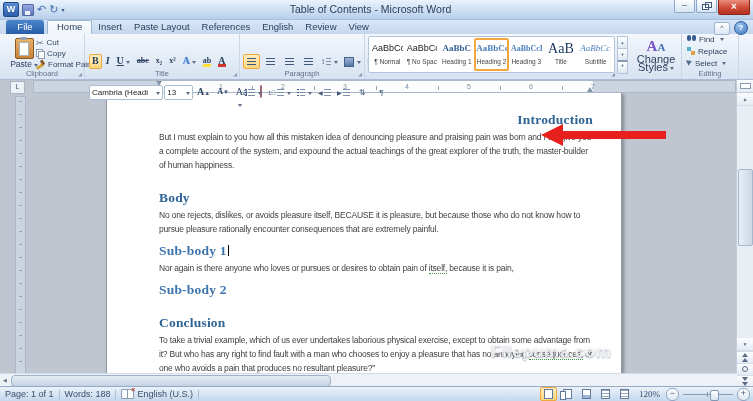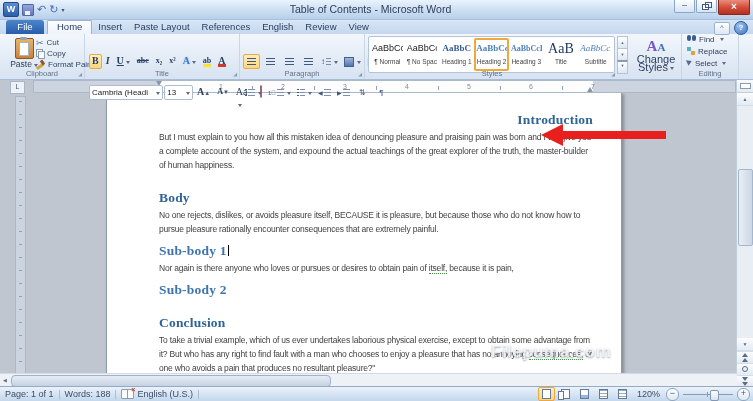--- a/index.html
+++ b/index.html
@@ -175,21 +175,21 @@
   .ssep{width:1px;height:9px;background:#aebdd0;}
   .book{width:11px;height:8px;background:#fdfdfd;border:1px solid #8b9bb0;border-radius:1px;position:relative;}
   .book::before{content:"";position:absolute;left:5px;top:0;bottom:0;width:1px;background:#8b9bb0;}
   .book::after{content:"×";position:absolute;right:-2px;top:-4px;color:#c23a2a;font-size:7px;font-weight:bold;}
   .sright{margin-left:auto;display:flex;align-items:center;gap:2px;padding-right:3px;}
   .vb{width:15px;height:12px;border:1px solid transparent;border-radius:2px;display:flex;align-items:center;justify-content:center;}
   .pg{width:7px;height:8px;background:#fff;border:1px solid #64789a;position:relative;}
   .pg.two::after{content:"";position:absolute;left:-4px;top:1px;width:4px;height:7px;background:#fff;border:1px solid #64789a;}
   .pg.web::after{content:"";position:absolute;left:0;bottom:0;right:0;height:3px;background:#9db5d8;}
   .pg.lines{background:repeating-linear-gradient(to bottom,#9aaabf 0 1px,#fff 1px 3px);}
-  .zoomlbl{font-size:9px;padding:0 4px;}
+  .zoomlbl{font-size:9px;padding:0 4px;font-family:Liberation Serif, serif;}
   .zbtn{width:11px;height:11px;border:1px solid #91a6c0;border-radius:6px;font-size:9px;line-height:9px;
     text-align:center;background:linear-gradient(#fff,#dfe8f2);color:#44597a;}
   .ztrack{position:relative;width:50px;height:11px;margin:0 2px;}
   .ztrack::before{content:"";position:absolute;left:0;right:0;top:5px;height:1px;background:#8fa;background:#8a9cb4;}
   .ztrack::after{content:"";position:absolute;left:24px;top:3px;width:1px;height:5px;background:#8a9cb4;}
   .zknob{position:absolute;left:27px;top:1px;width:7px;height:9px;background:linear-gradient(#fff,#d8e2ee);
     border:1px solid #8298b4;border-radius:2px;}
 </style>
 </head>
 <body>
@@ -376,21 +376,20 @@
         </div>
       <div class="galscroll">
         <div class="gsb">▲</div>
         <div class="gsb">▼</div>
         <div class="gsb" style="border-top:2px solid #8a9cb5;line-height:8px">▼</div>
       </div>
       <div class="changestyles">
         <div><span class="csA">A</span><span class="csA2">A</span></div>
         <div class="cslbl"><span>Change Styles</span><span class="dd"></span></div>
       </div>
-      <div class="glabel" style="right:62px">Styles</div>
       <div class="launcher" style="right:66px">◢</div>
     </div>
 
     <div class="group g-edit">
       <div class="erow">
           <span class="binoc"></span>
           <span>Find</span>
           <span class="dd"></span>
         </div>
       <div class="erow">

